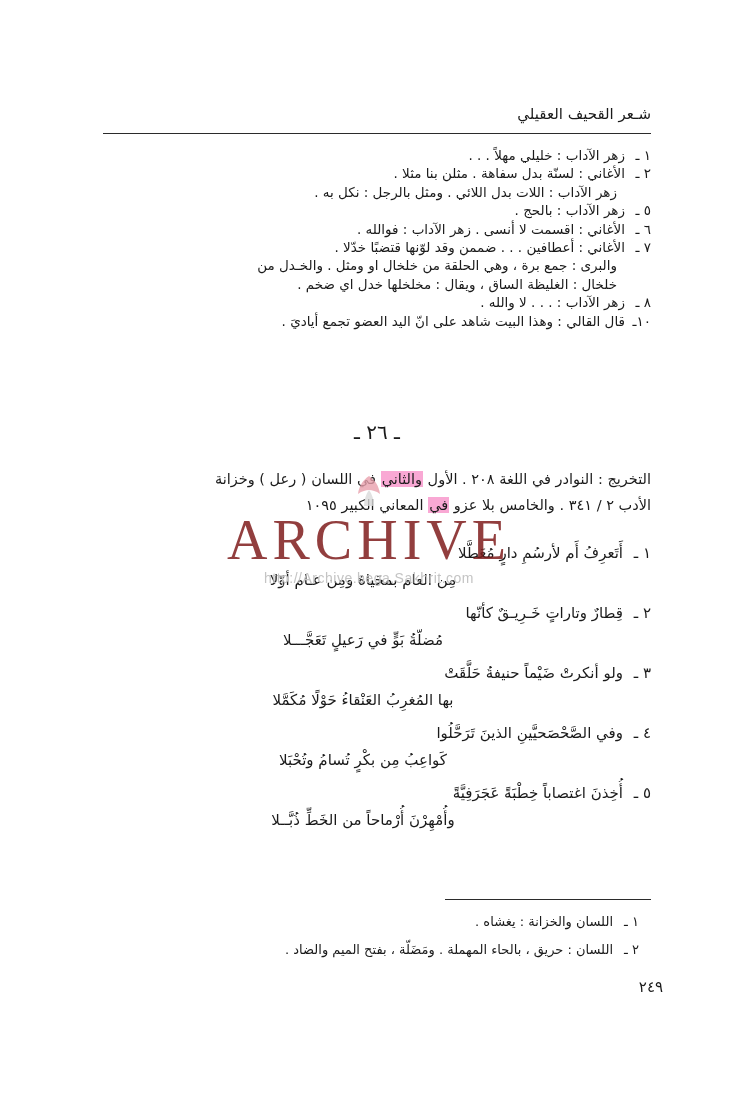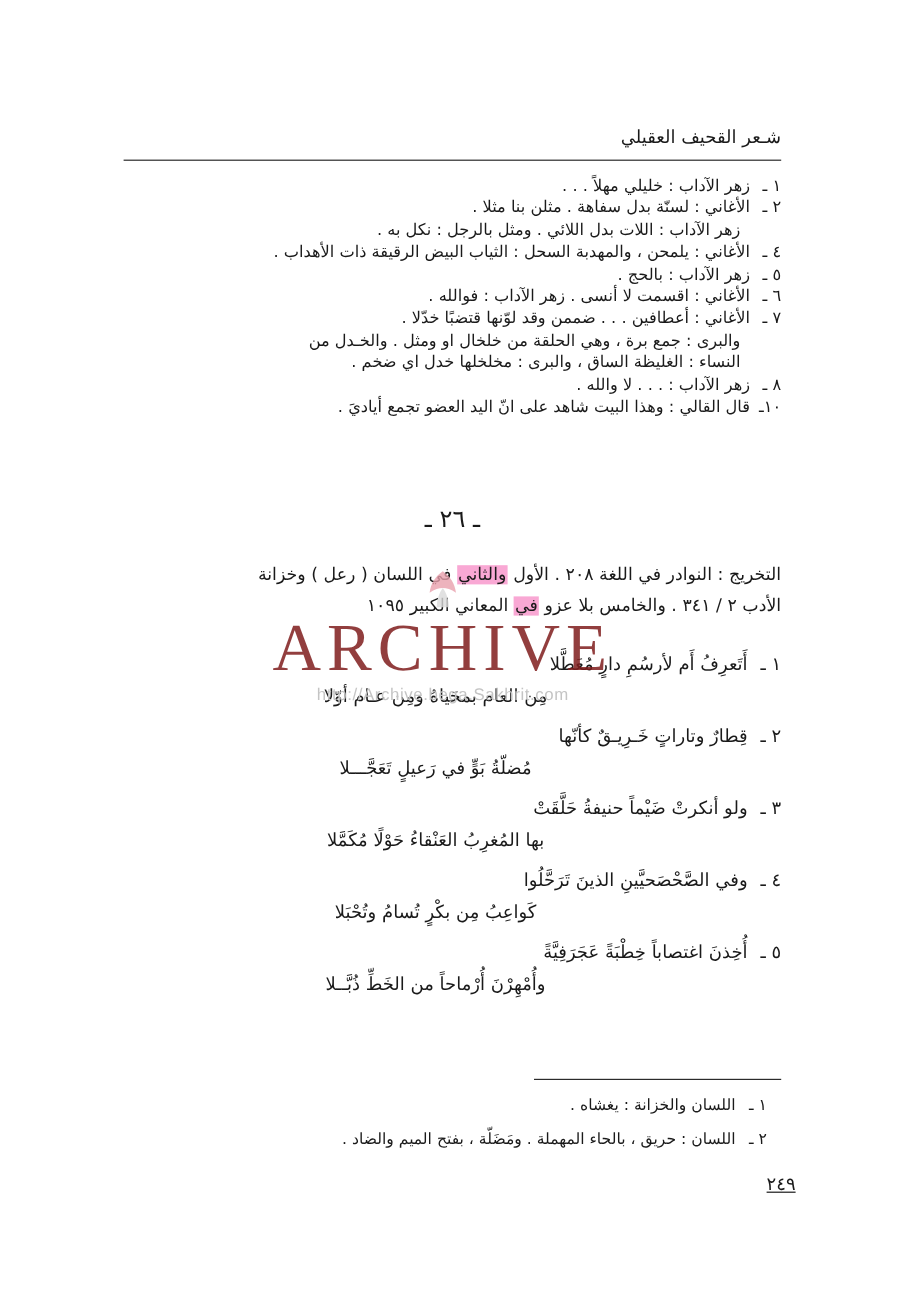--- a/index.html
+++ b/index.html
@@ -152,21 +152,20 @@
     padding-right: 12px;
   }
 
   
   .page-number {
     position: absolute;
     bottom: 78px;
     right: 92px;
     font-size: 15px;
     letter-spacing: 1px;
-    text-decoration: underline;
   }
 
   
   .watermark {
     position: absolute;
     top: 512px;
     right: 186px;
     width: 400px;
     pointer-events: none;
     user-select: none;
@@ -211,36 +210,33 @@
     <div class="note-line">
       <span class="note-num">١ ـ</span><span>زهر الآداب : خليلي مهلاً . . .</span>
     </div>
     <div class="note-line">
       <span class="note-num">٢ ـ</span><span>الأغاني : لسنّة بدل سفاهة . مثلن بنا مثلا .</span>
     </div>
     <div class="note-line indent">
       <span>زهر الآداب : اللات بدل اللائي . ومثل بالرجل : نكل به .</span>
     </div>
     <div class="note-line">
-      <span class="note-num">٤ ـ</span><span>الأغاني : يلمحن ، والمهدبة السحل : الثياب البيض الرقيقة ذات الأهداب .</span>
-    </div>
-    <div class="note-line">
       <span class="note-num">٥ ـ</span><span>زهر الآداب : بالحج .</span>
     </div>
     <div class="note-line">
       <span class="note-num">٦ ـ</span><span>الأغاني : اقسمت لا أنسى . زهر الآداب : فوالله .</span>
     </div>
     <div class="note-line">
       <span class="note-num">٧ ـ</span><span>الأغاني : أعطافين . . . ضممن وقد لوّنها قتضبًا خدّلا .</span>
     </div>
     <div class="note-line indent">
       <span>والبرى : جمع برة ، وهي الحلقة من خلخال او ومثل . والخـدل من</span>
     </div>
     <div class="note-line indent">
-      <span>النساء : الغليظة الساق ، والبرى : مخلخلها خدل اي ضخم .</span>
+      <span>خلخال : الغليظة الساق ، ويقال : مخلخلها خدل اي ضخم .</span>
     </div>
     <div class="note-line">
       <span class="note-num">٨ ـ</span><span>زهر الآداب : . . . لا والله .</span>
     </div>
     <div class="note-line">
       <span class="note-num">١٠ـ</span><span>قال القالي : وهذا البيت شاهد على انّ اليد العضو تجمع أياديَ .</span>
     </div>
   </div>
 
   <div class="sec-sep">ـ ٢٦ ـ</div>

